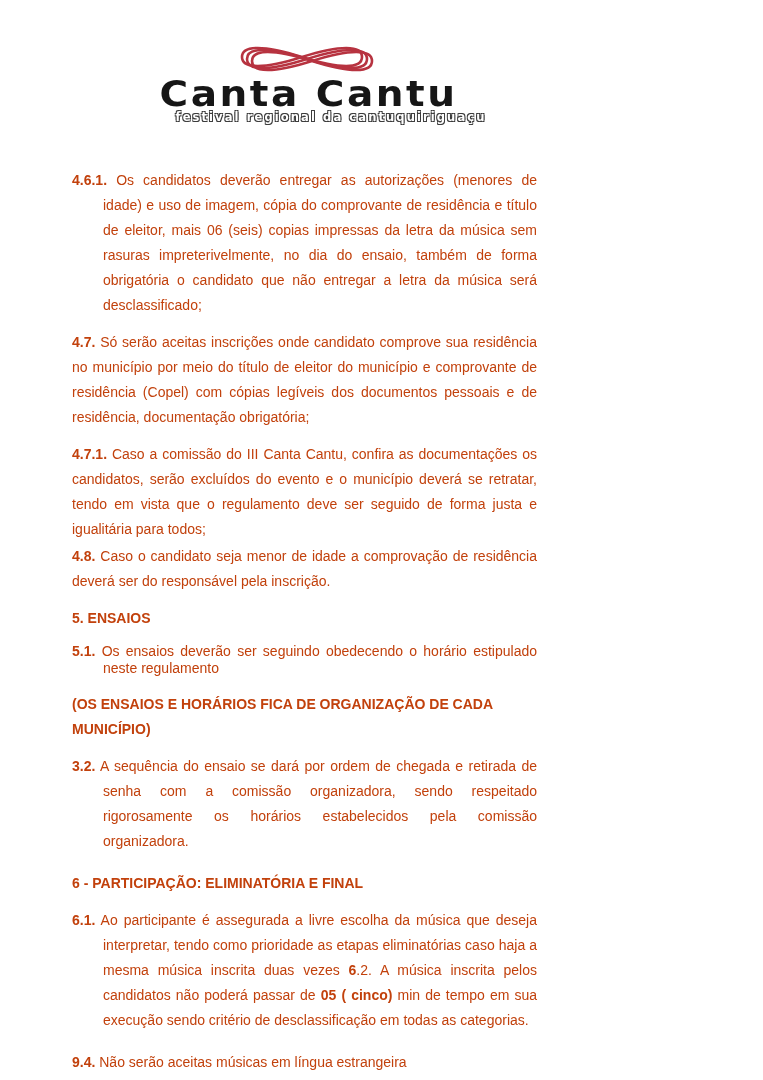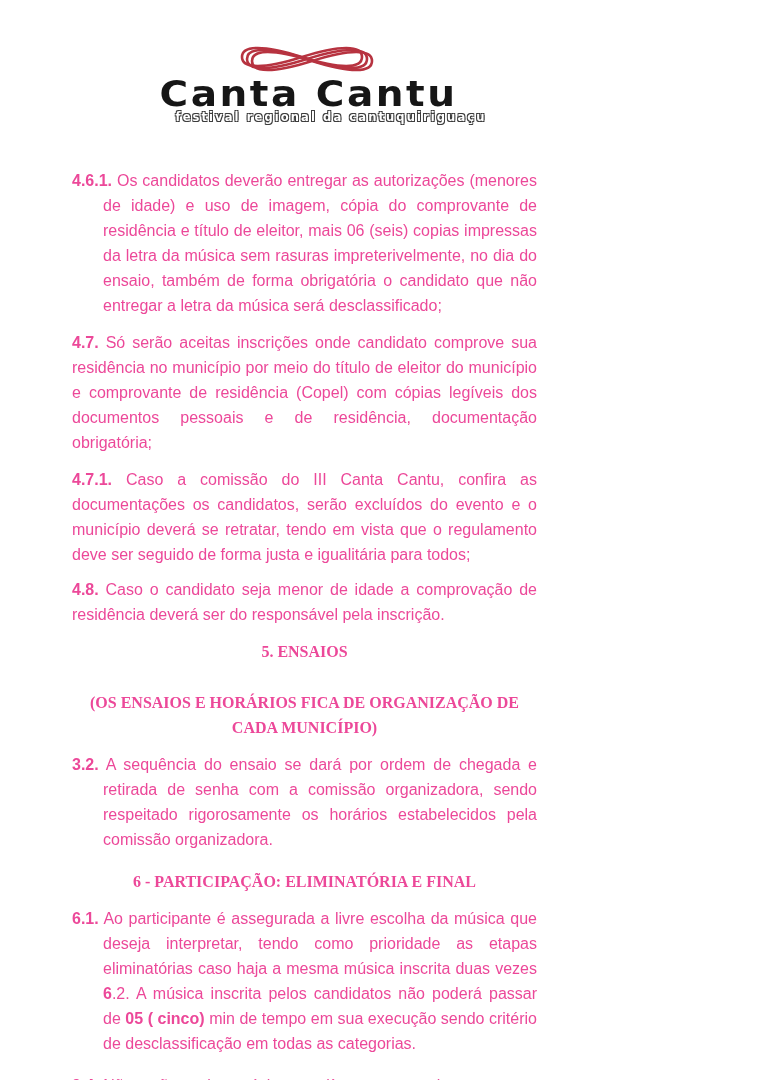--- a/index.html
+++ b/index.html
@@ -52,35 +52,35 @@
                  -1px 1px 0 #3c3c3c, 1px 1px 0 #3c3c3c;
     padding-left: 45px;
   }
 
   
   .content {
     margin: 0 80px 0 72px;   
   }
   .content p {
     margin: 12px 0 0 0;
-    font-size: 16px;
+    font-size: 14px;
     line-height: 25px;
     text-align: justify;
-    color: #ec4899;
+    color: #c2410c;
   }
   .content p:first-child { margin-top: 44px; }
   .content p.indent {
     padding-left: 31px;
     text-indent: -31px;
   }
   .content p.single { line-height: 17px; }
-  .content p.tight  { margin-top: 10px; }
-  .content p.note   { margin-top: 26px; }
+  .content p.tight  { margin-top: 2px; }
+  .content p.note   { margin-top: 15px; }
   .content p.loose  { margin-top: 17px; }
-  .content p.head   { font-weight: bold; text-align: center; font-family: Liberation Serif, serif; }
+  .content p.head   { font-weight: bold; text-align: left; }
   .num { font-weight: bold; }
   b { font-weight: bold; }
 </style>
 </head>
 <body>
 
 <div class="page">
 
   <header class="logo">
     <svg width="162" height="56" viewBox="0 0 162 56" aria-hidden="true">
@@ -93,20 +93,21 @@
     <div class="logo-title">Canta Cantu</div>
     <div class="logo-subtitle">festival regional da cantuquiriguaçu</div>
   </header>
 
   <main class="content" id="doc-body">
       <p class="indent"><span class="num">4.6.1.</span> <span>Os candidatos deverão entregar as autorizações (menores de idade) e uso de imagem, cópia do comprovante de residência e título de eleitor, mais 06 (seis) copias impressas da letra da música sem rasuras impreterivelmente, no dia do ensaio, também de forma obrigatória o candidato que não entregar a letra da música será desclassificado;</span></p>
       <p class=""><span class="num">4.7.</span> <span>Só serão aceitas inscrições onde candidato comprove sua residência no município por meio do título de eleitor do município e comprovante de residência (Copel) com cópias legíveis dos documentos pessoais e de residência, documentação obrigatória;</span></p>
       <p class=""><span class="num">4.7.1.</span> <span>Caso a comissão do III Canta Cantu, confira as documentações os candidatos, serão excluídos do evento e o município deverá se retratar, tendo em vista que o regulamento deve ser seguido de forma justa e igualitária para todos;</span></p>
       <p class="tight"><span class="num">4.8.</span> <span>Caso o candidato seja menor de idade a comprovação de residência deverá ser do responsável pela inscrição.</span></p>
       <p class="head">5. ENSAIOS</p>
+      <p class="indent single"><span class="num">5.1.</span> <span>Os ensaios deverão ser seguindo obedecendo o horário estipulado neste regulamento</span></p>
       <p class="head note">(OS ENSAIOS E HORÁRIOS FICA DE ORGANIZAÇÃO DE CADA MUNICÍPIO)</p>
       <p class="indent"><span class="num">3.2.</span> <span>A sequência do ensaio se dará por ordem de chegada e retirada de senha com a comissão organizadora, sendo respeitado rigorosamente os horários estabelecidos pela comissão organizadora.</span></p>
       <p class="head loose">6  - PARTICIPAÇÃO: ELIMINATÓRIA E FINAL</p>
       <p class="indent"><span class="num">6.1.</span> <span>Ao participante é assegurada a livre escolha da música que deseja interpretar, tendo como prioridade as etapas eliminatórias caso haja a mesma música inscrita duas vezes </span><b>6</b><span>.2. A música inscrita pelos candidatos não poderá passar de </span><b>05 ( cinco)</b><span> min de tempo em sua execução sendo critério de desclassificação em todas as categorias.</span></p>
       <p class="indent loose"><span class="num">9.4.</span> <span>Não serão aceitas músicas em língua estrangeira</span></p>
     </main>
 
 </div>
 
 </body></html>

